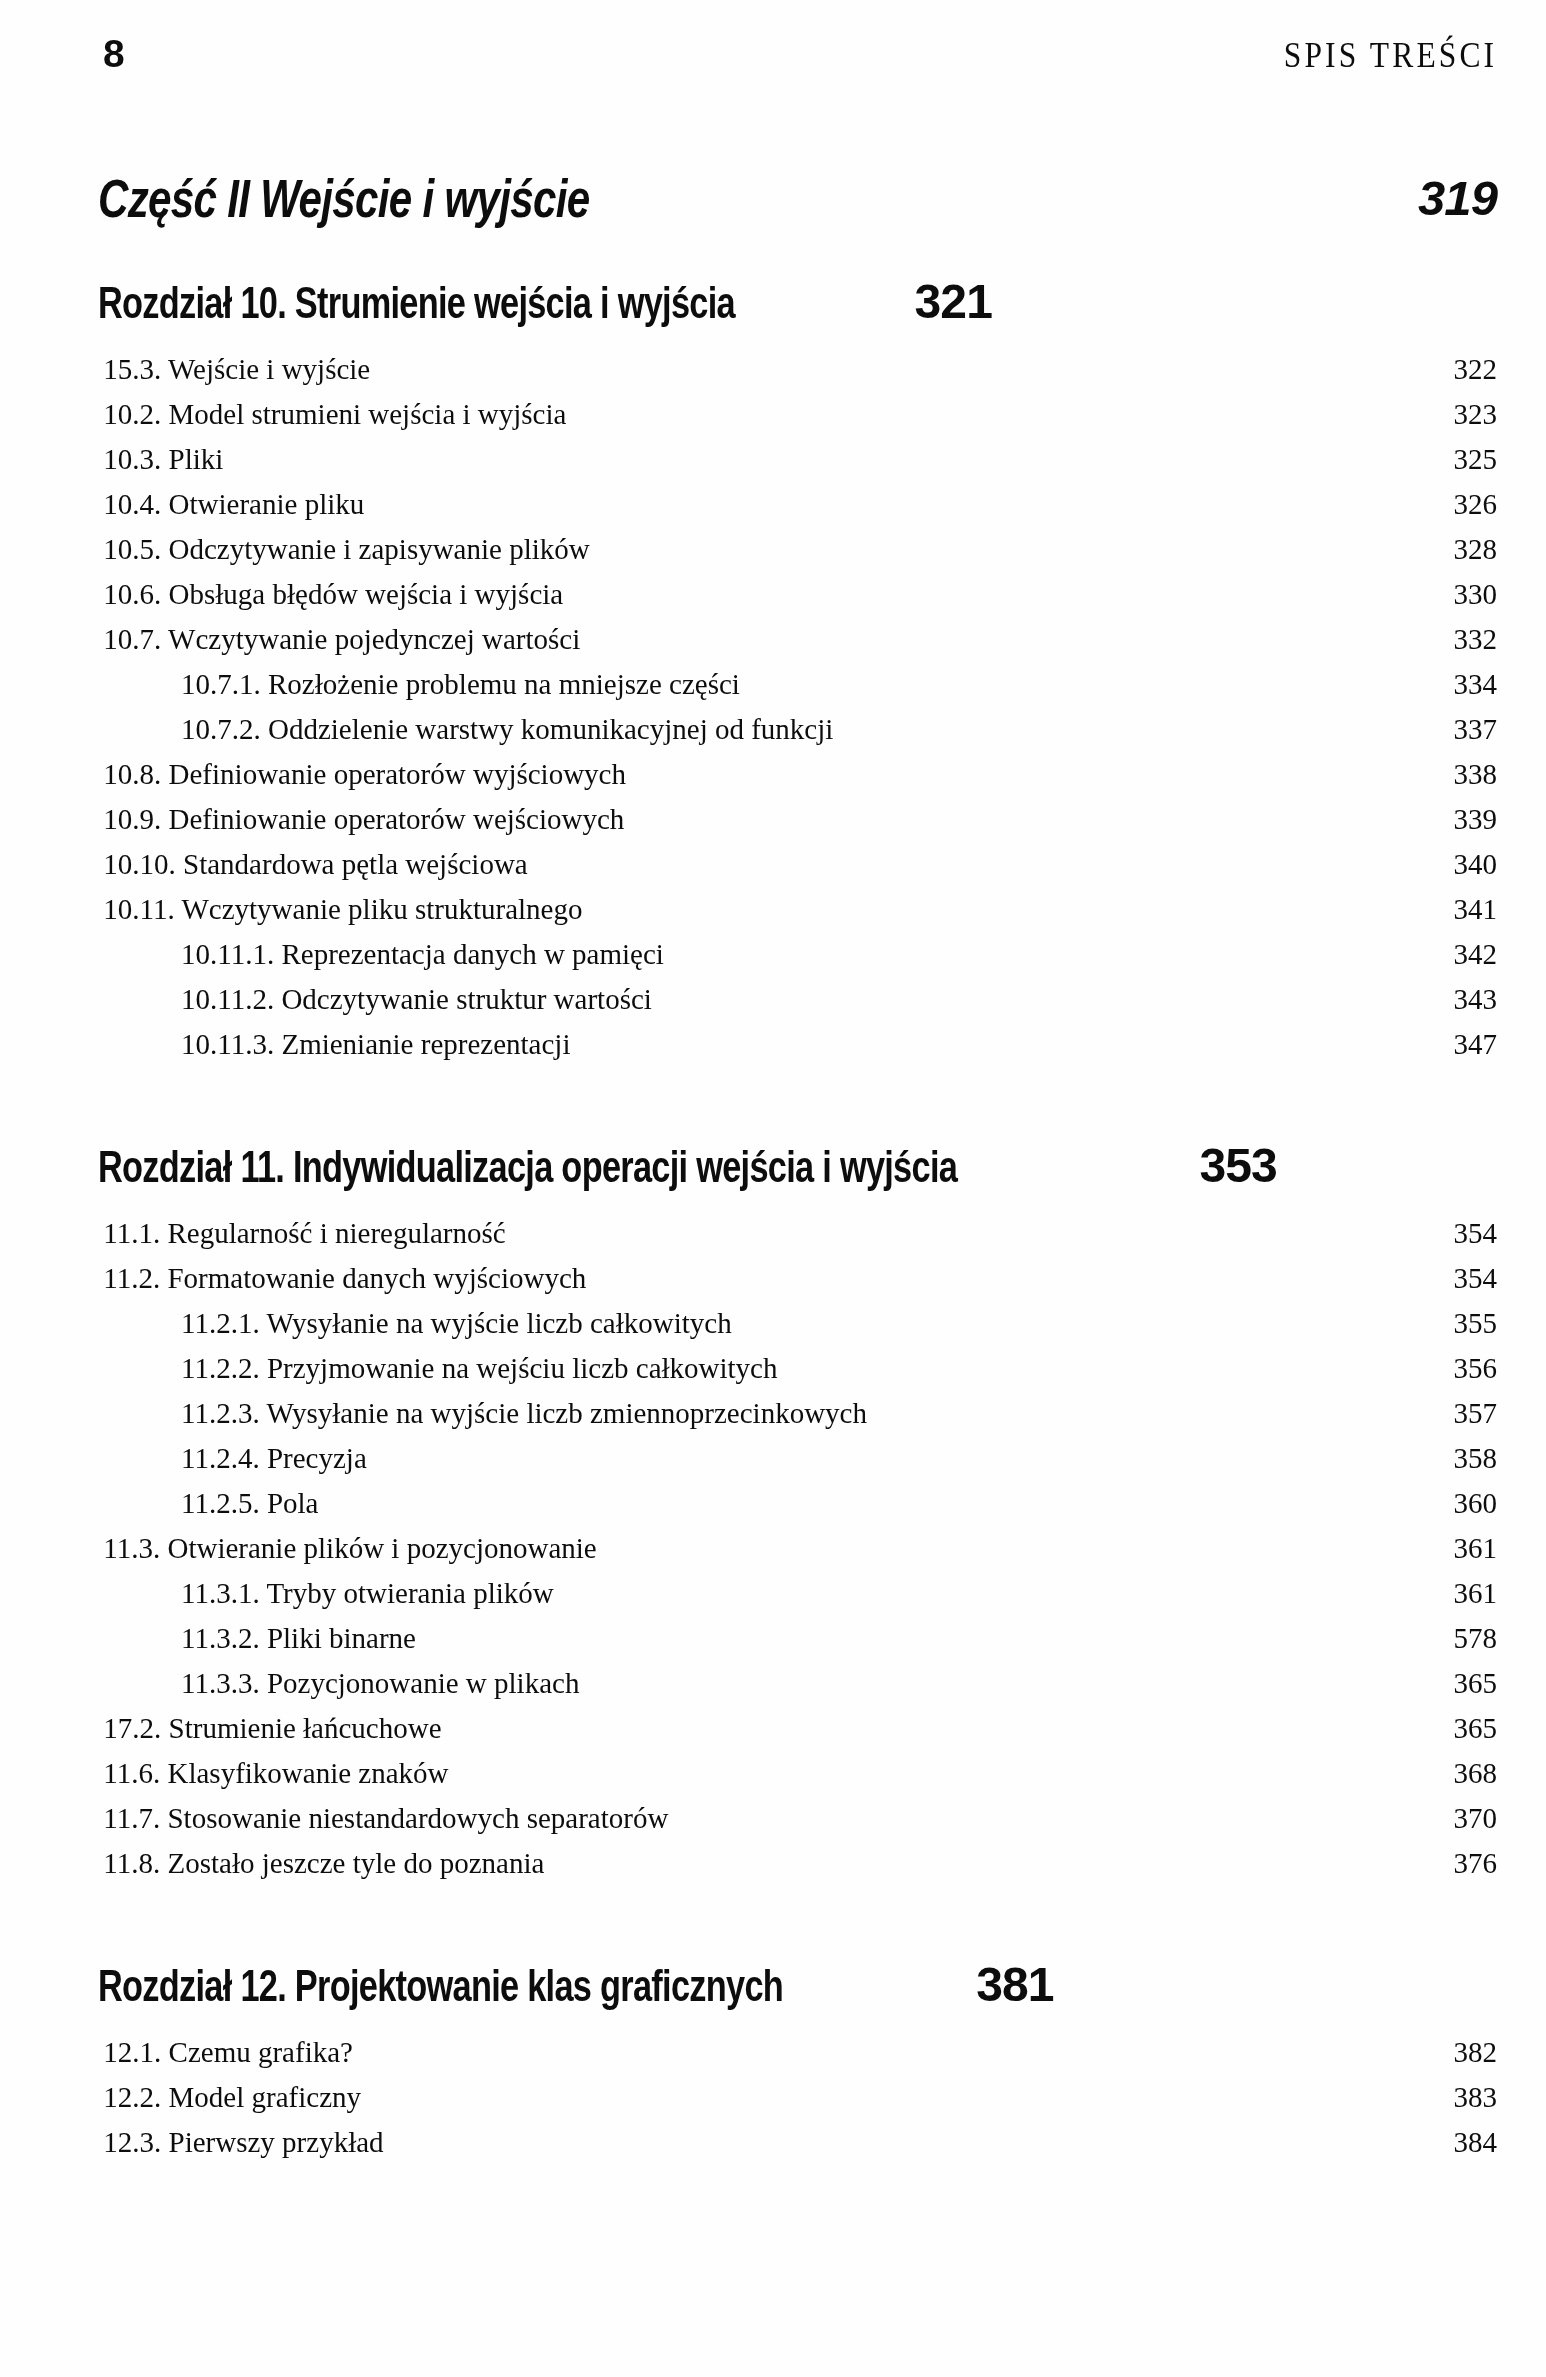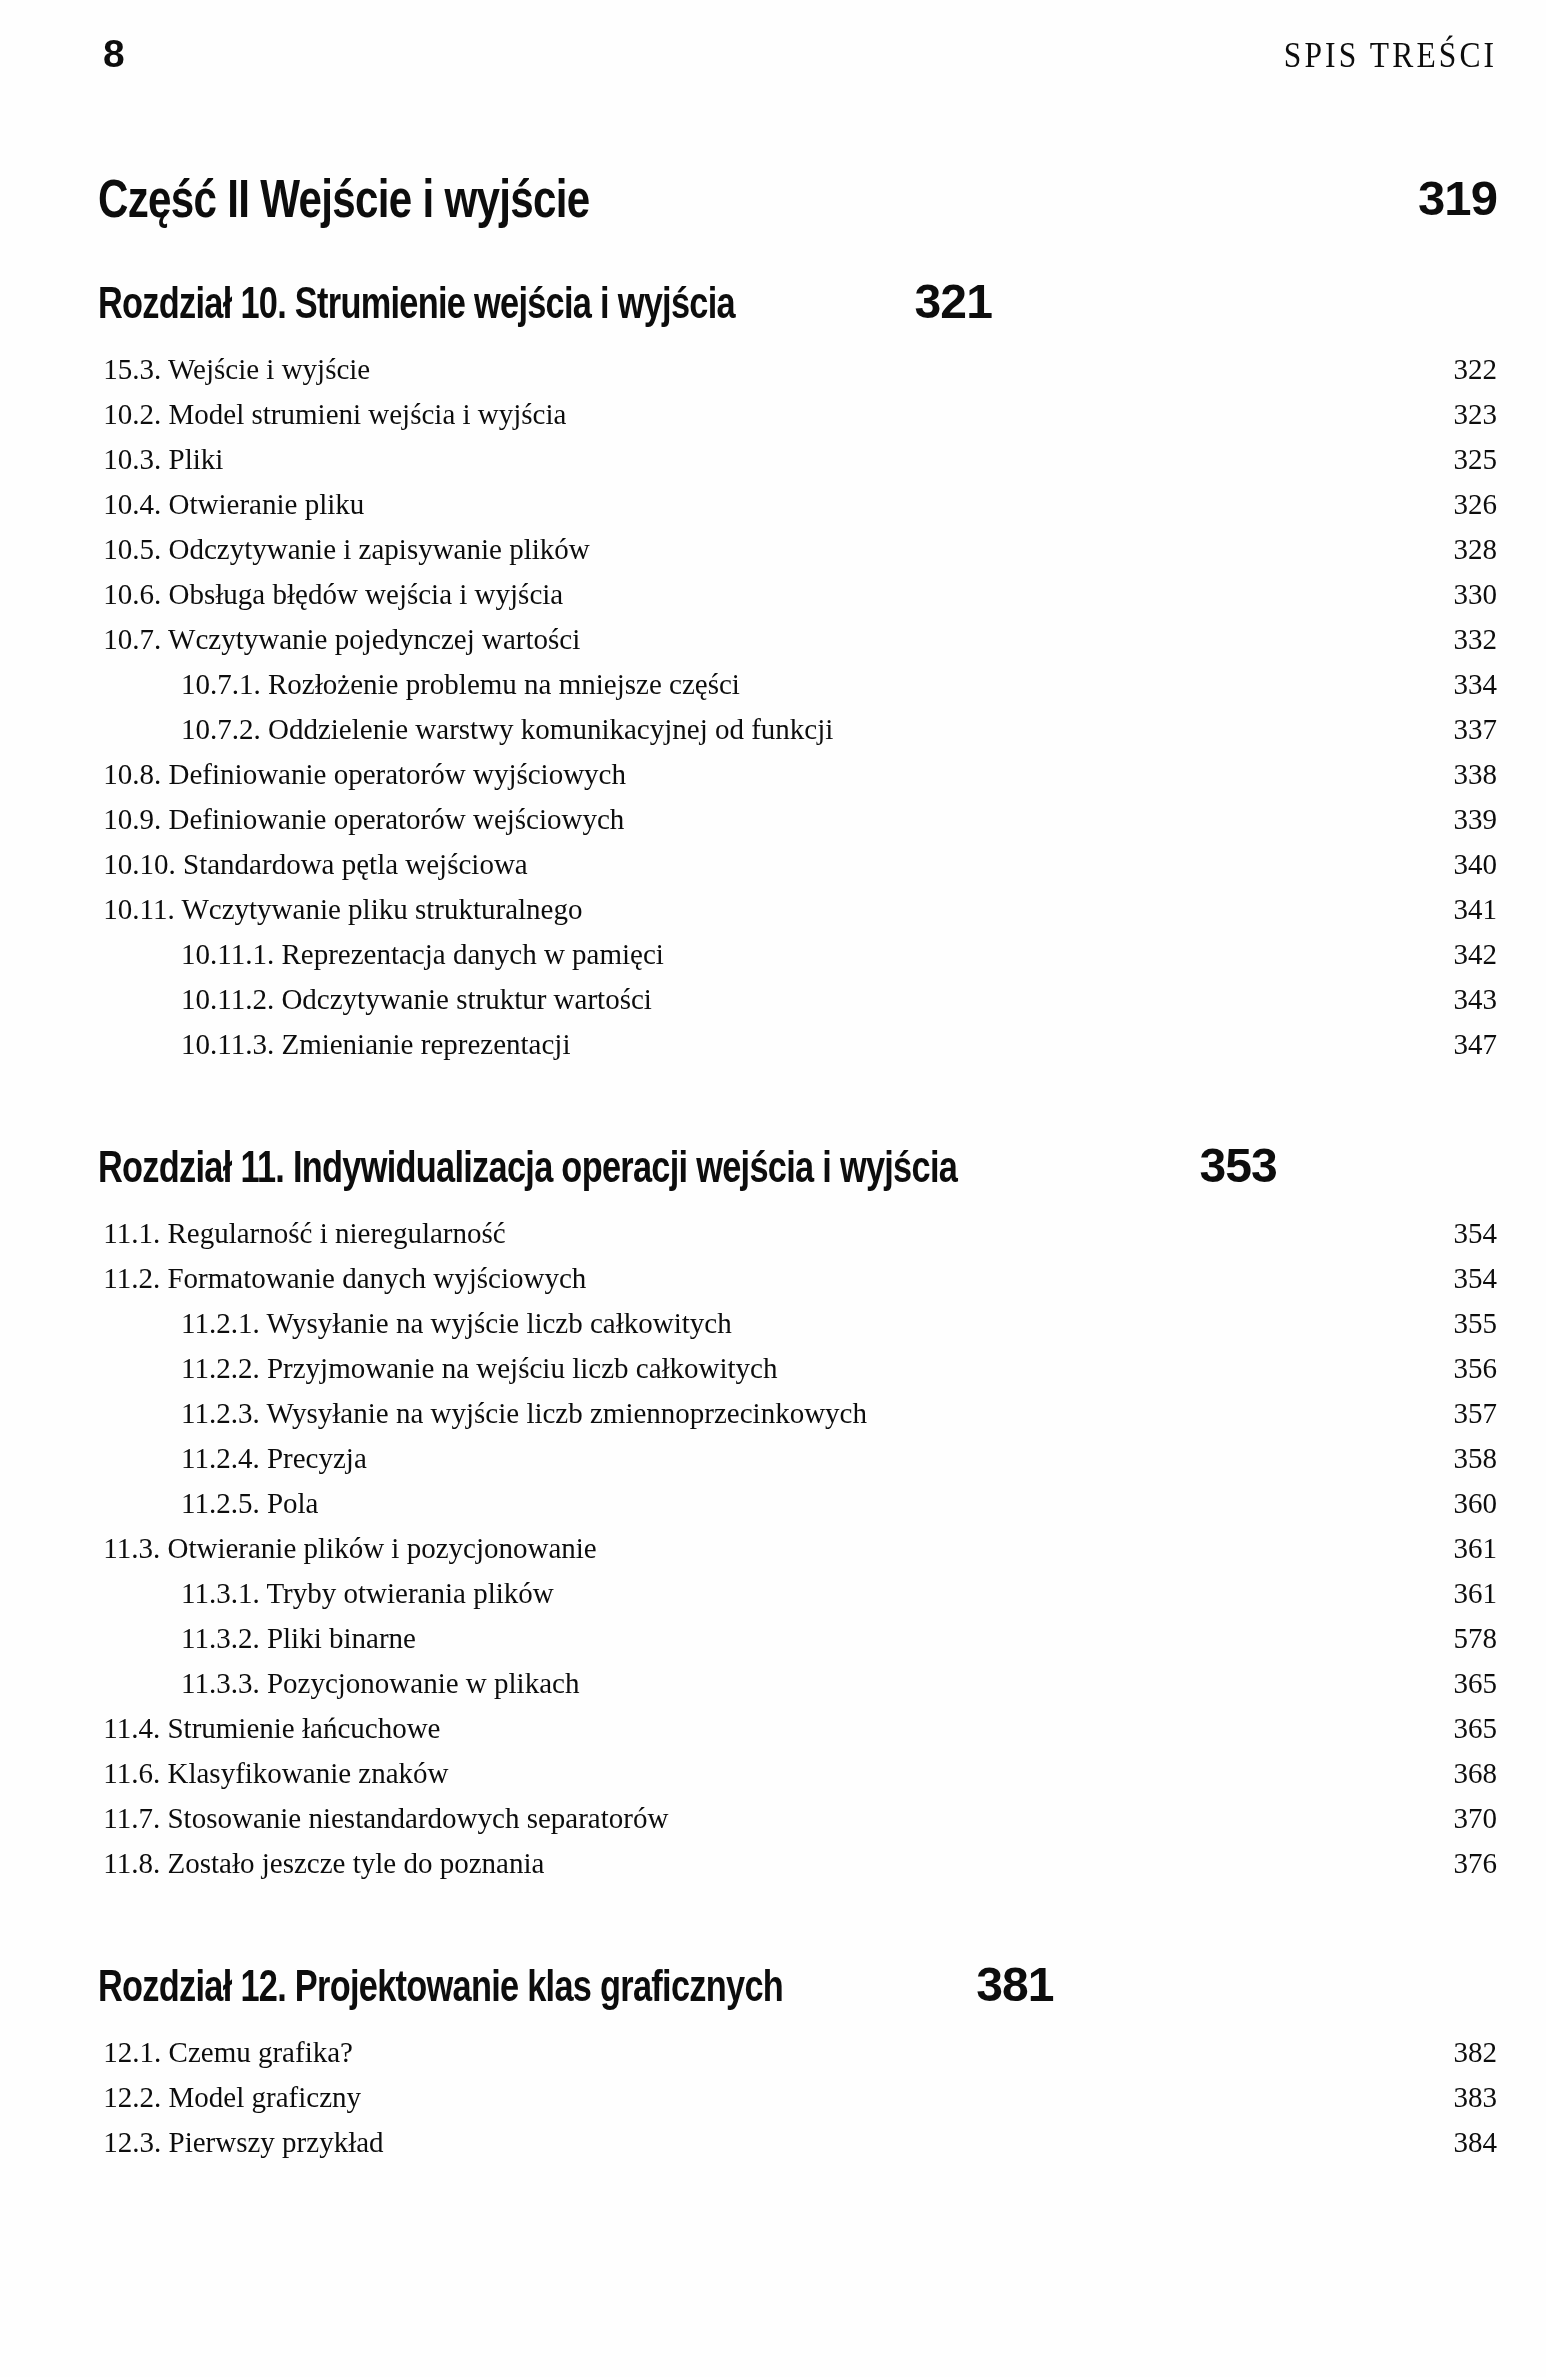--- a/index.html
+++ b/index.html
@@ -24,21 +24,21 @@
   .running-head{
     font-family:"Liberation Serif",serif;
     font-size:35px;line-height:44px;letter-spacing:3.5px;
     transform:scaleX(0.9);transform-origin:100% 100%;
     white-space:nowrap;
   }
 
   
   .part-row{
     position:absolute;top:167px;left:98px;right:49px;
-    display:flex;justify-content:space-between;align-items:center;
+    display:flex;justify-content:space-between;align-items:center;font-style:italic;
   }
   .part-title{
     font-family:"Liberation Sans",sans-serif;font-weight:bold;
     font-size:54px;line-height:63px;letter-spacing:-0.9px;
     transform:scaleX(0.78);transform-origin:0 100%;
     white-space:nowrap;
   }
   .part-page{
     font-family:"Liberation Sans",sans-serif;font-weight:bold;
     font-size:49px;line-height:63px;letter-spacing:-0.9px;
@@ -205,21 +205,21 @@
           </div>
           <div class="entry-row sub">
             <span class="entry-label">11.3.2. Pliki binarne</span>
             <span class="entry-page">578</span>
           </div>
           <div class="entry-row sub">
             <span class="entry-label">11.3.3. Pozycjonowanie w plikach</span>
             <span class="entry-page">365</span>
           </div>
           <div class="entry-row">
-            <span class="entry-label">11.4. Strumienie łańcuchowe</span>
+            <span class="entry-label">17.2. Strumienie łańcuchowe</span>
             <span class="entry-page">365</span>
           </div>
           <div class="entry-row">
             <span class="entry-label">11.6. Klasyfikowanie znaków</span>
             <span class="entry-page">368</span>
           </div>
           <div class="entry-row">
             <span class="entry-label">11.7. Stosowanie niestandardowych separatorów</span>
             <span class="entry-page">370</span>
           </div>

